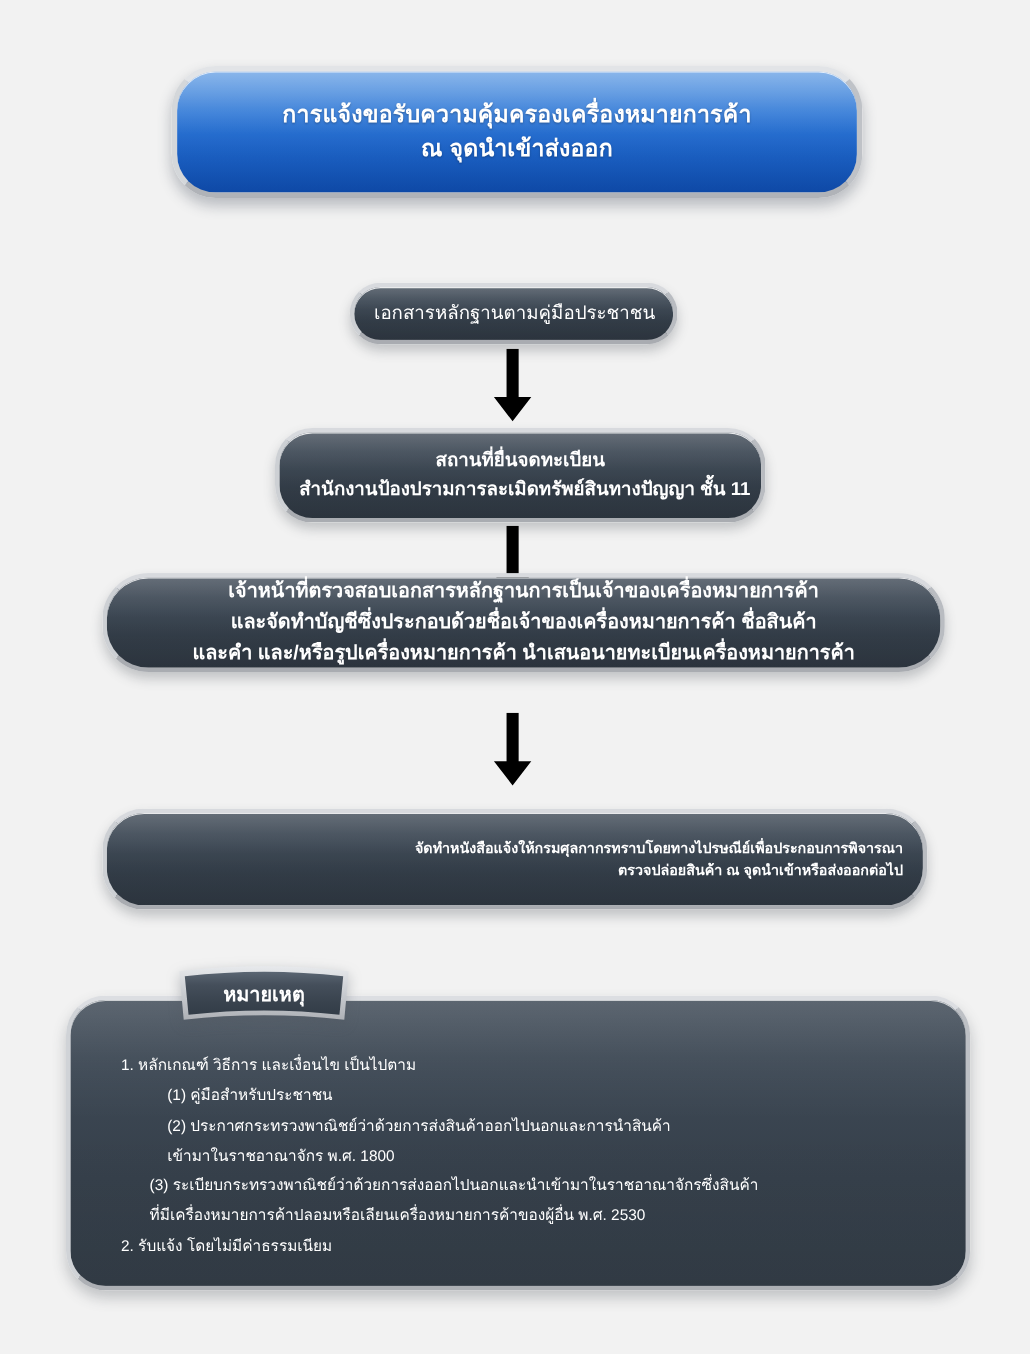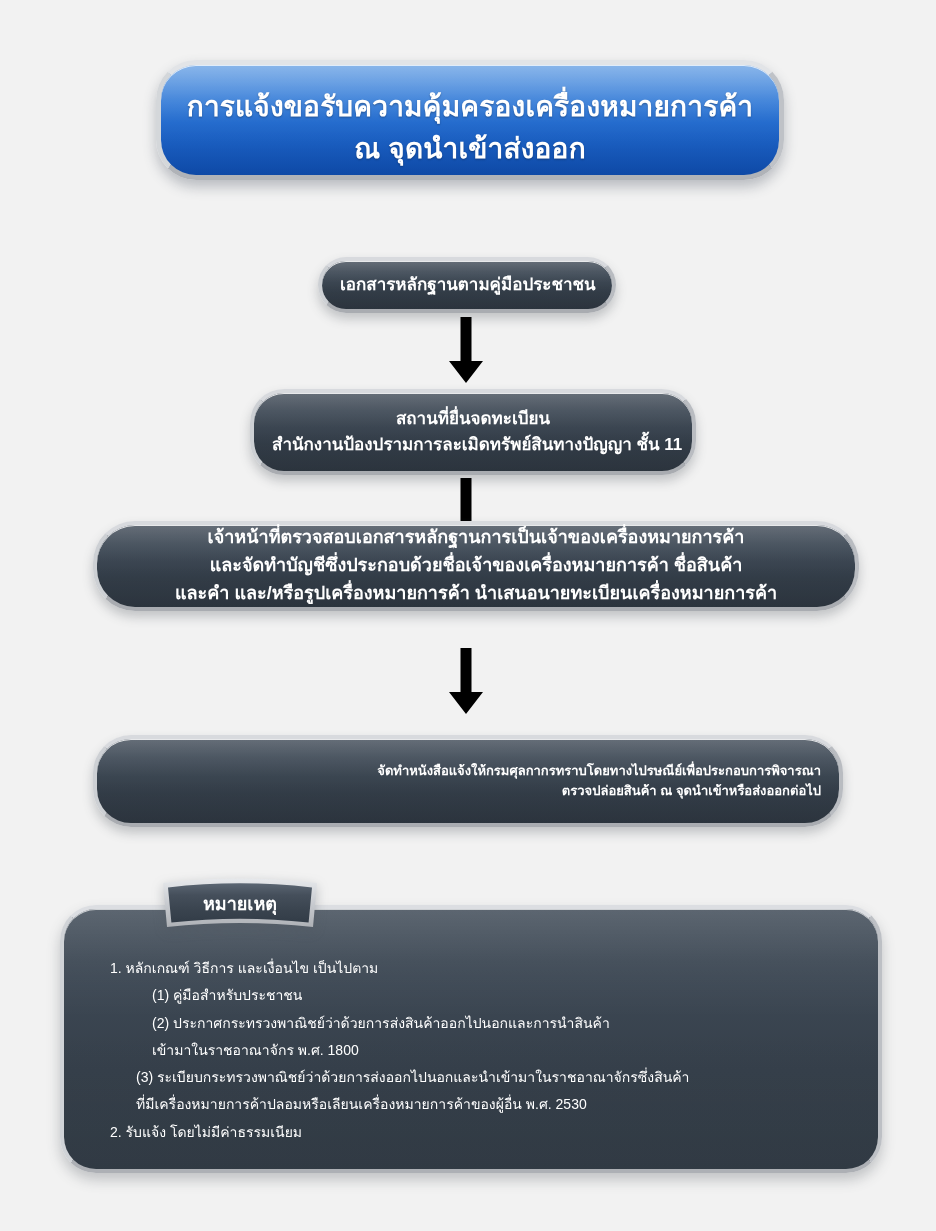--- a/index.html
+++ b/index.html
@@ -55,42 +55,41 @@
   }
   .node .line { display: block; white-space: nowrap; }
 
   
   .title-node {
     left: 156px;
     top: 60px;
     width: 628px;
     height: 120px;
     border-radius: 40px;
-    font-size: 28px;
+    font-size: 21px;
     font-weight: 700;
     letter-spacing: .2px;
     border-width: 5px;
     border-color: #e2e4e7 #bfc2c7 #b0b3b8 #d4d7da;
     background-image:
       linear-gradient(180deg,
         rgba(255,255,255,0.35) 0%,
         rgba(255,255,255,0.12) 30%,
         rgba(255,255,255,0.00) 52%,
         rgba(0,0,0,0.08) 100%),
       linear-gradient(180deg, #4b8fe0 0%, #2f78d6 34%, #1a5fc4 72%, #0f4fb4 100%);
     text-shadow: 0 1px 2px rgba(0,0,0,0.30);
     box-shadow:
       0 7px 13px rgba(70, 80, 95, 0.33),
       0 1px 0 rgba(255,255,255,0.75) inset;
-    align-items: flex-end;
   }
   .title-node .line { line-height: 1.48; }
 
   
-  .box1 { left: 318px; top: 257px;  width: 298px; height: 56px; font-size: 17px; font-weight: 700; border-radius: 28px; }
+  .box1 { left: 318px; top: 257px;  width: 298px; height: 56px; font-size: 17px; font-weight: 400; border-radius: 28px; }
   .box2 { left: 250px; top: 389px;  width: 446px; height: 86px; font-size: 17px; font-weight: 700; border-radius: 34px; }
   .box3 { left: 93px;  top: 521px;  width: 766px; height: 90px; font-size: 18px; font-weight: 700; border-radius: 42px; }
   .box4 { left: 93px;  top: 735px;  width: 750px; height: 92px; font-size: 13px; font-weight: 700; border-radius: 38px; text-align: right; }
 
   
   .arrow {
     position: absolute;
     width: 46px;
     height: 70px;
     left: 443px;

